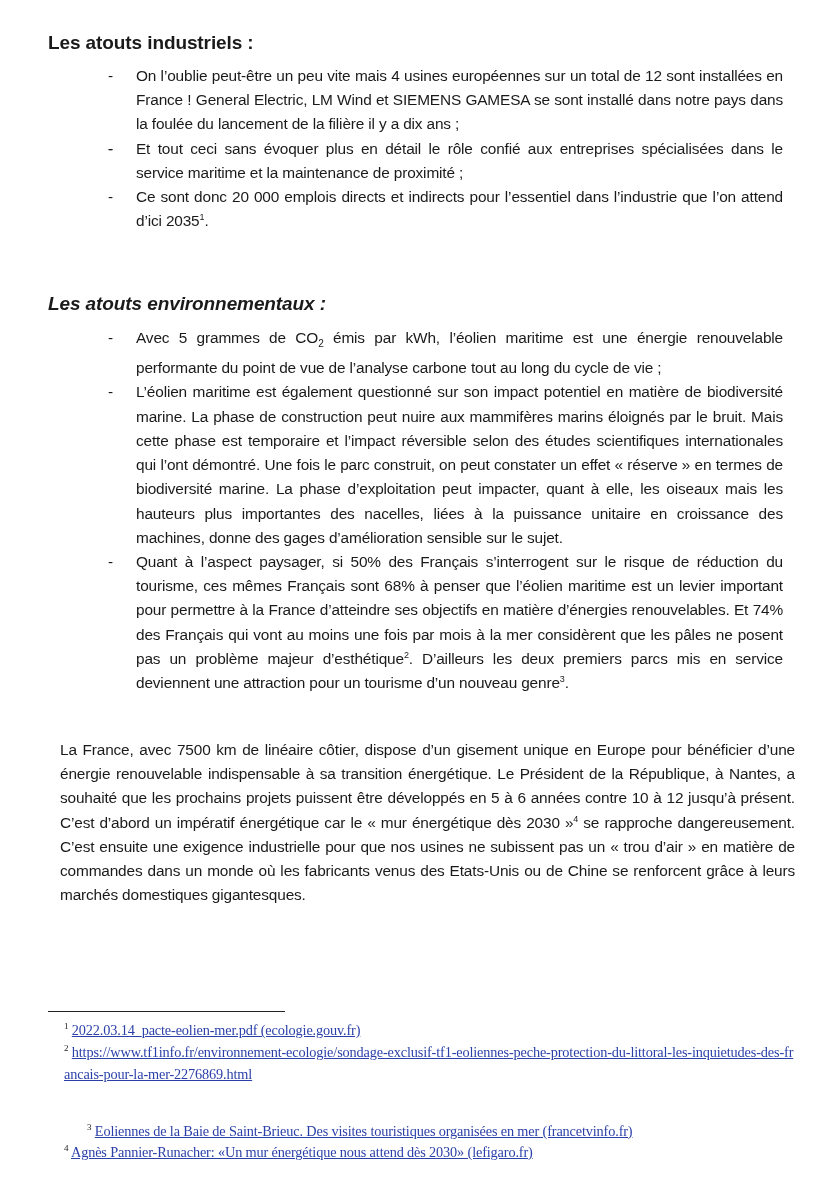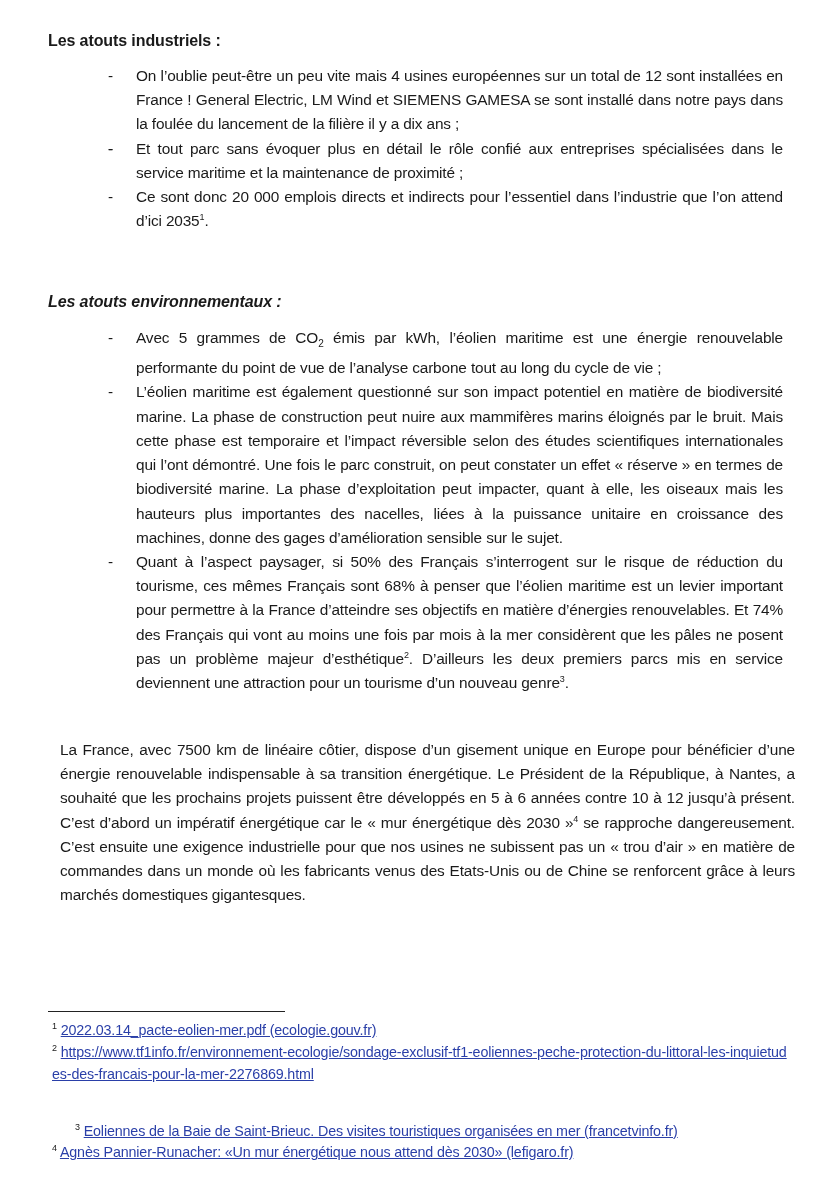--- a/index.html
+++ b/index.html
@@ -3,42 +3,43 @@
 <meta charset="utf-8">
 <style>
   html, body { margin: 0; padding: 0; background: #ffffff; }
   body {
     width: 837px; height: 1200px; position: relative; overflow: hidden;
     font-family: "Liberation Sans", "DejaVu Sans", sans-serif;
     color: #1a1a1a;
   }
   .page { position: absolute; left: 48px; top: 0; width: 735px; }
   .heading {
-    position: absolute; left: 0; font-weight: bold; font-size: 16px;
+    position: absolute; left: 0; font-weight: bold; font-size: 19px;
     letter-spacing: -0.1px;
   }
   .bullets { position: absolute; left: 0; width: 735px; }
   .bullet {
     position: relative; padding-left: 88px; font-size: 15.4px; line-height: 24.2px;
     text-align: justify; letter-spacing: -0.15px;
   }
   .bullet .dash {
     position: absolute; left: 60px; top: 0;
   }
   .para {
     position: absolute; left: 12px; width: 735px; font-size: 15.4px; line-height: 24.2px;
     text-align: justify; letter-spacing: -0.15px;
   }
   sup { font-size: 9px; line-height: 0; vertical-align: super; }
   .fn-rule {
     position: absolute; left: 0; top: 1011px; width: 237px; height: 1px; background: #222;
   }
   .footnote {
-    position: absolute; left: 4px; font-size: 14.3px; line-height: 22px; width: 735px;
+    position: absolute; left: 16px; font-size: 14.3px; line-height: 22px; width: 735px;
     letter-spacing: -0.15px;
+    font-family: Liberation Serif, serif;
   }
   .footnote a { color: #2a3fa8; text-decoration: underline; }
   .footnote .num { font-size: 9px; vertical-align: super; line-height: 0; color: #1a1a1a; }
 </style>
 </head>
 <body>
 
 <div class="page">
 
   <div class="heading" style="top:32px;">Les atouts industriels :</div>
@@ -46,21 +47,21 @@
   <div class="bullets" style="top:64px;">
     <div class="bullet">
       <span class="dash">-</span>
       <span>On l’oublie peut-être un peu vite mais 4 usines européennes sur un total de 12 sont installées en France ! General Electric, LM Wind et SIEMENS GAMESA se sont installé dans notre pays dans la foulée du lancement de la filière il y a dix ans ;</span>
     </div>
     <div class="bullet">
       <span class="dash">-</span>
     </div>
     <div class="bullet">
       <span class="dash">-</span>
-      <span>Et tout parc sans évoquer plus en détail le rôle confié aux entreprises spécialisées dans le service maritime et la maintenance de proximité ;</span>
+      <span>Et tout ceci sans évoquer plus en détail le rôle confié aux entreprises spécialisées dans le service maritime et la maintenance de proximité ;</span>
     </div>
     <div class="bullet">
       <span class="dash">-</span>
       <span>Ce sont donc 20 000 emplois directs et indirects pour l’essentiel dans l’industrie que l’on attend d’ici 2035</span><sup>1</sup><span>.</span>
     </div>
   </div>
 
   <div class="heading" style="top:293px;font-style:italic;">Les atouts environnementaux :</div>
 
   <div class="bullets" style="top:326px;">

